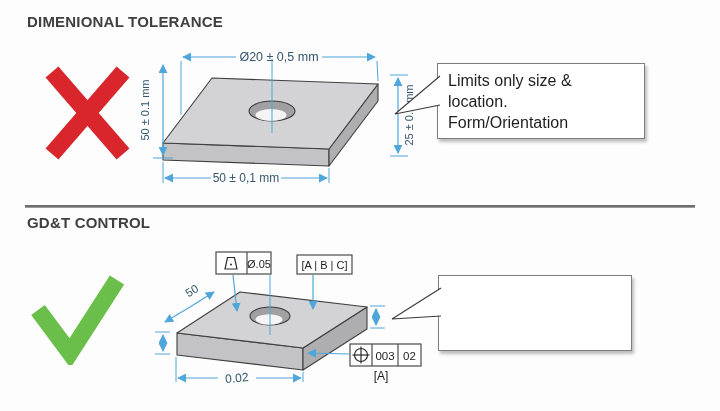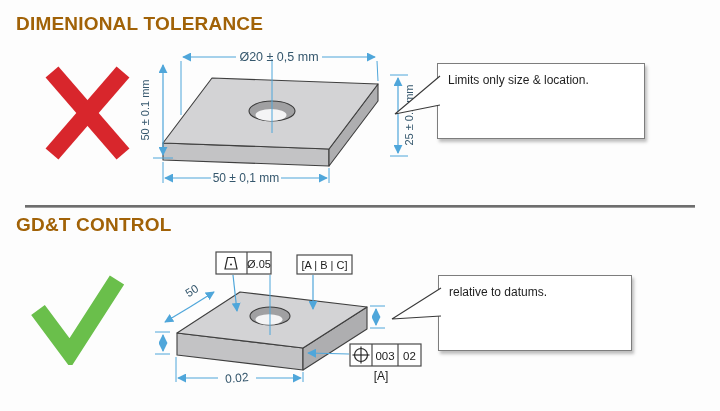--- a/index.html
+++ b/index.html
@@ -2,34 +2,34 @@
 <html><head>
 <meta charset="utf-8">
 <style>
   html,body{margin:0;padding:0;}
   body{
     width:720px;height:411px;position:relative;overflow:hidden;
     background:#fdfdfd;
     font-family:"Liberation Sans", sans-serif;
   }
   .heading{
-    position:absolute;left:16px;
-    font-size:19px;font-weight:bold;color:#a16207;letter-spacing:.2px;
+    position:absolute;left:27px;
+    font-size:15px;font-weight:bold;color:#404040;letter-spacing:.2px;
     white-space:nowrap;
   }
   #heading-top{top:13px;}
   #heading-bottom{top:214px;}
   .divider{
     position:absolute;left:25px;top:205px;width:670px;height:3px;
     background:linear-gradient(#6e6e6e,#6e6e6e 60%,#bfbfbf);
   }
   .callout{
     position:absolute;background:#fff;border:1.5px solid #7d7d7d;
     box-shadow:2px 3px 3px rgba(110,110,110,.45);
-    font-size:12px;color:#1e1e1e;line-height:21px;
+    font-size:16px;color:#1e1e1e;line-height:21px;
     padding:6px 10px;z-index:1;
   }
   #callout-top{left:437px;top:63px;width:186px;height:62px;}
   #callout-bottom{left:438px;top:275px;width:172px;height:62px;}
   .tail-svg{position:absolute;z-index:2;}
   #tail-top{left:390px;top:70px;}
   #tail-bottom{left:385px;top:280px;}
   .drawing{position:absolute;}
   #drawing-top{left:140px;top:45px;}
   #drawing-bottom{left:150px;top:240px;}
@@ -93,20 +93,21 @@
     <line class="thinline" x1="250" y1="30" x2="268" y2="30"></line>
     <line class="thinline" x1="250" y1="111" x2="268" y2="111"></line>
     <line class="dimline" x1="258" y1="70" x2="258" y2="33" marker-end="url(#ma)"></line>
     <line class="dimline" x1="258" y1="70" x2="258" y2="108" marker-end="url(#ma)"></line>
     <text class="dimtext" transform="translate(273,70) rotate(-90)" font-size="11" text-anchor="middle">25 ± 0.1 mm</text>
   </g>
 </svg>
 
 <div class="callout" id="callout-top">
   <div>Limits only size &amp; location.</div>
+  <div>Form/Orientation</div>
 </div>
 <svg class="tail-svg" id="tail-top" width="52" height="50">
   <path d="M50,6 L5,44 L50,35 Z" fill="#ffffff"></path>
   <path d="M50,6 L5,44 L50,35" fill="none" stroke="#3a3a3a" stroke-width="1.1"></path>
 </svg>
 
 <div class="divider"></div>
 
 <div class="heading" id="heading-bottom">GD&amp;T CONTROL</div>
 
@@ -187,18 +188,17 @@
       <line x1="211" y1="106.5" x2="211" y2="123.5" stroke="#2a2a2a" stroke-width="1.2"></line>
       <line x1="202.5" y1="115" x2="219.5" y2="115" stroke="#2a2a2a" stroke-width="1.2"></line>
     </g>
     <text class="frametext" x="235" y="119.5" font-size="11.5" text-anchor="middle">003</text>
     <text class="frametext" x="259.5" y="119.5" font-size="11.5" text-anchor="middle">02</text>
     <text class="frametext" x="231" y="140" font-size="12" text-anchor="middle">[A]</text>
   </g>
 </svg>
 
 <div class="callout" id="callout-bottom">
-  <div>relative to datums.</div>
 </div>
 <svg class="tail-svg" id="tail-bottom" width="58" height="50">
   <path d="M56,8 L7,39 L56,36 Z" fill="#ffffff"></path>
   <path d="M56,8 L7,39 L56,36" fill="none" stroke="#3a3a3a" stroke-width="1.1"></path>
 </svg>
 
 </body></html>

